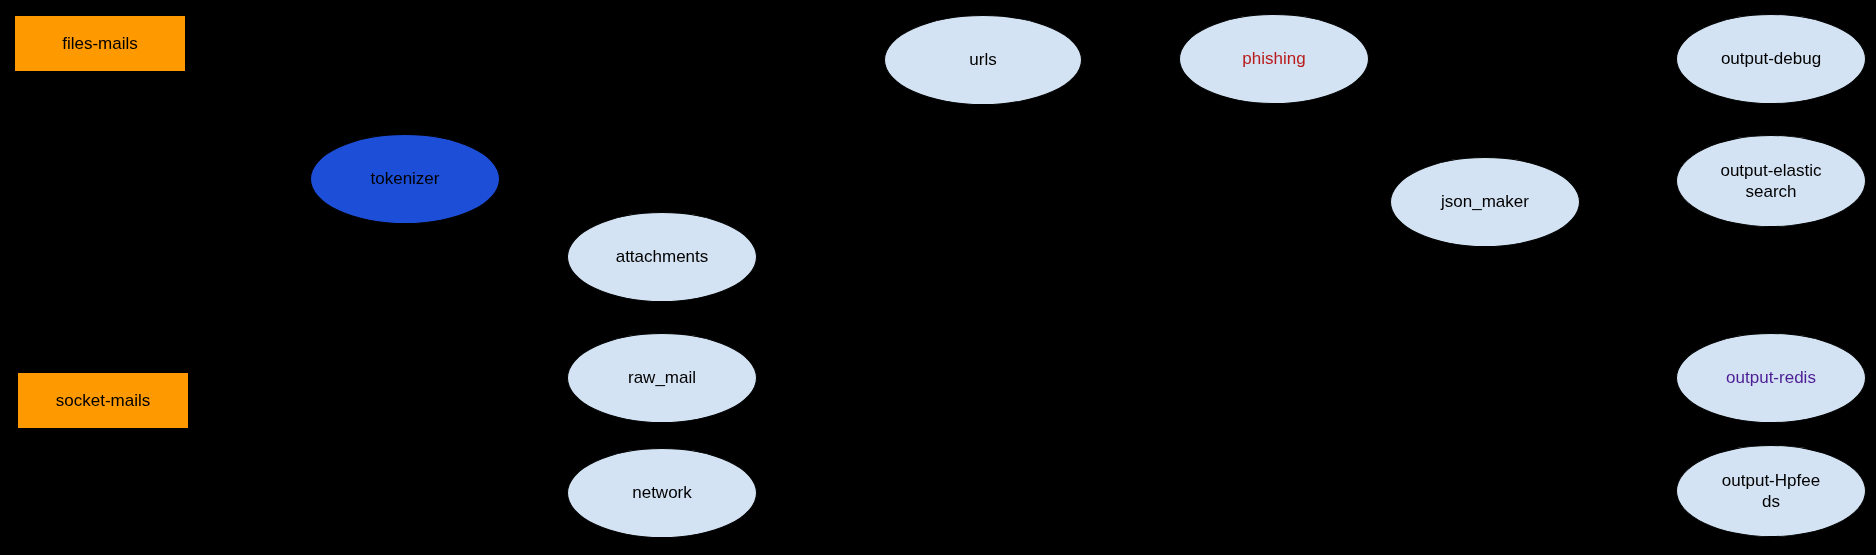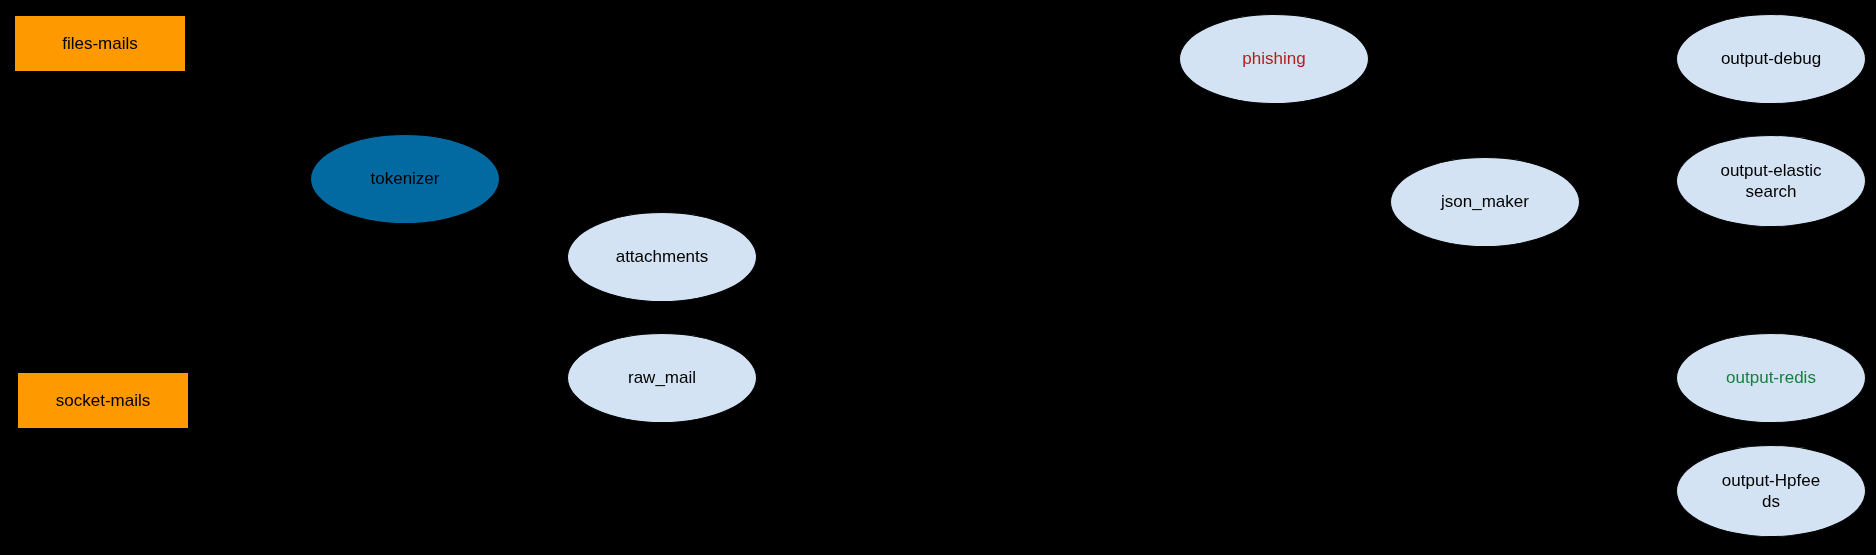--- a/index.html
+++ b/index.html
@@ -44,42 +44,48 @@
 </head>
 <body>
 
 <div id="canvas" style="background: rgb(0, 0, 0);">
     <div class="node spout" style="left: 14px; top: 15px; width: 172px; height: 57px; background: rgb(255, 153, 0);">
       <span class="label" style="color: rgb(0, 0, 0);">files-mails</span>
     </div>
     <div class="node spout" style="left: 17px; top: 372px; width: 172px; height: 57px; background: rgb(255, 153, 0);">
       <span class="label" style="color: rgb(0, 0, 0);">socket-mails</span>
     </div>
-    <div class="node bolt" style="left: 310px; top: 134px; width: 190px; height: 90px; background: #0369a1;">
+    <div class="node bolt" style="left: 310px; top: 134px; width: 190px; height: 90px; background: #1d4ed8;">
       <span class="label" style="color: rgb(0, 0, 0);">tokenizer</span>
     </div>
     <div class="node bolt" style="left: 567px; top: 212px; width: 190px; height: 90px; background: rgb(212, 227, 243);">
       <span class="label" style="color: rgb(0, 0, 0);">attachments</span>
     </div>
     <div class="node bolt" style="left: 567px; top: 333px; width: 190px; height: 90px; background: rgb(212, 227, 243);">
       <span class="label" style="color: rgb(0, 0, 0); text-align: right;">raw_mail</span>
+    </div>
+    <div class="node bolt" style="left: 567px; top: 448px; width: 190px; height: 90px; background: rgb(212, 227, 243);">
+      <span class="label" style="color: rgb(0, 0, 0);">network</span>
+    </div>
+    <div class="node bolt" style="left: 884px; top: 15px; width: 198px; height: 90px; background: rgb(212, 227, 243);">
+      <span class="label" style="color: rgb(0, 0, 0);">urls</span>
     </div>
     <div class="node bolt" style="left: 1179px; top: 14px; width: 190px; height: 90px; background: rgb(212, 227, 243);">
       <span class="label" style="color: #b91c1c;">phishing</span>
     </div>
     <div class="node bolt" style="left: 1676px; top: 14px; width: 190px; height: 90px; background: rgb(212, 227, 243);">
       <span class="label" style="color: rgb(0, 0, 0);">output-debug</span>
     </div>
     <div class="node bolt" style="left: 1390px; top: 157px; width: 190px; height: 90px; background: rgb(212, 227, 243);">
       <span class="label" style="color: rgb(0, 0, 0);">json_maker</span>
     </div>
     <div class="node bolt" style="left: 1676px; top: 135px; width: 190px; height: 92px; background: rgb(212, 227, 243);">
       <span class="label" style="color: rgb(0, 0, 0);">output-elastic
 search</span>
     </div>
     <div class="node bolt" style="left: 1676px; top: 333px; width: 190px; height: 90px; background: rgb(212, 227, 243);">
-      <span class="label" style="color: #15803d;">output-redis</span>
+      <span class="label" style="color: #4c1d95;">output-redis</span>
     </div>
     <div class="node bolt" style="left: 1676px; top: 445px; width: 190px; height: 92px; background: rgb(212, 227, 243);">
       <span class="label" style="color: rgb(0, 0, 0);">output-Hpfee
 ds</span>
     </div>
   </div>
 
 </body></html>

